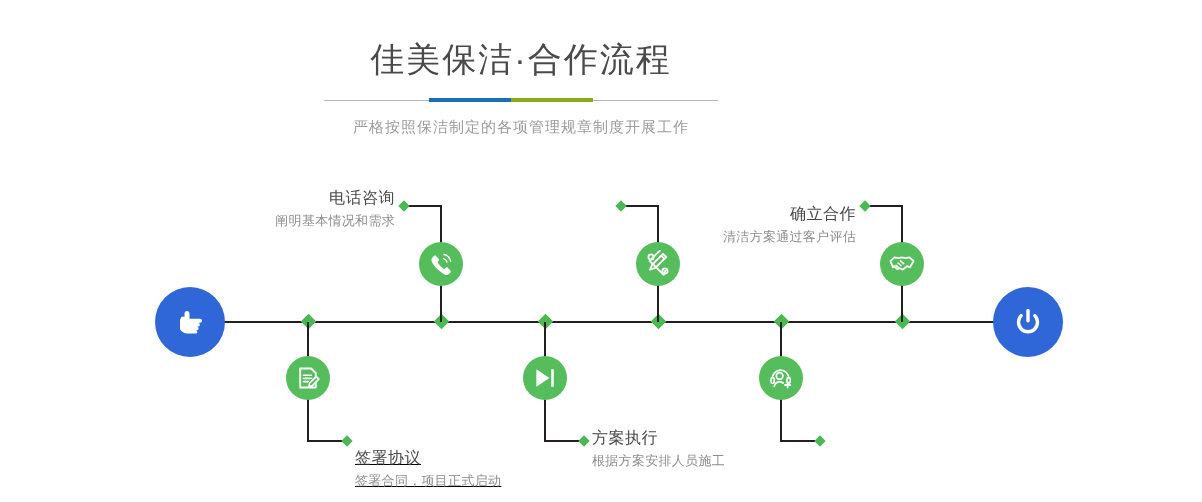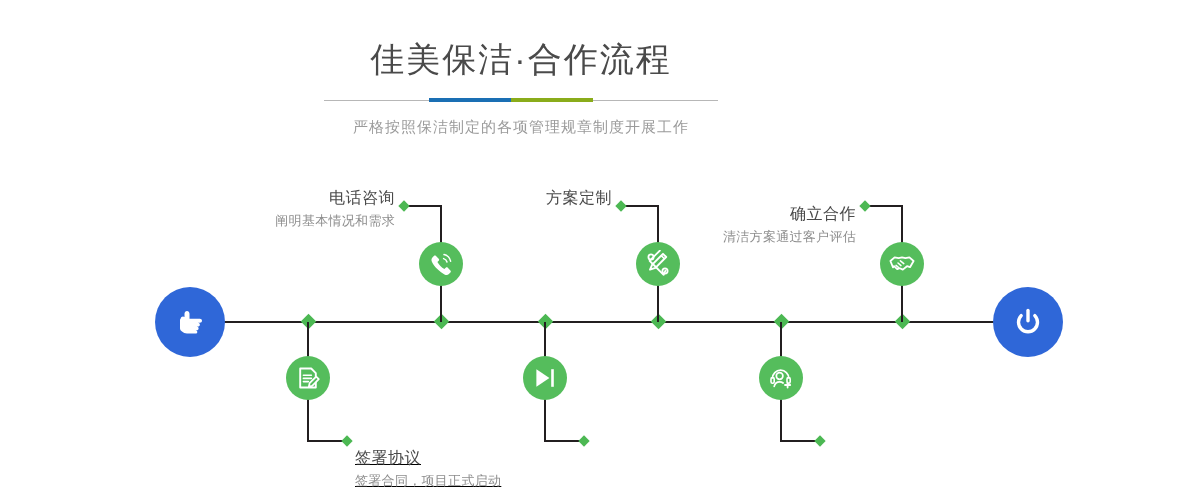--- a/index.html
+++ b/index.html
@@ -248,35 +248,38 @@
           <path fill="none" stroke="#ffffff" stroke-width="1.6" d="M17.2 5.6l3.2 3.2"></path>
           <path fill="none" stroke="#ffffff" stroke-width="1.8" stroke-linejoin="round" d="M21.8 19.8l-2.2 5.0L8.8 14.0 5.6 10.8 16.4 0"></path>
           <circle cx="7.0" cy="7.0" r="2.6" fill="none" stroke="#ffffff" stroke-width="1.8"></circle>
           <circle cx="21.0" cy="21.0" r="2.6" fill="none" stroke="#ffffff" stroke-width="1.8"></circle>
         </svg>
       </span>
     </div>
     <div class="leader" style="left:622px; top:205px; width:37px;"></div>
     <div class="tip" style="left:617px; top:202px;"></div>
     <div class="label-block above" style="left:432px; top:188px; width:180px;">
-      <div class="ttl">方案定制</div>
     </div>
 
     <div class="diamond" style="left:540px; top:316px;"></div>
     <div class="stem" style="left:544px; top:322px; height:119px;"></div>
     <div class="node-icon" style="left:523px; top:356px;">
       <span>
         <svg width="28" height="28" viewBox="0 0 28 28">
           <path fill="#ffffff" d="M5.4 5.2L18.4 14 5.4 22.8z"></path>
           <rect x="20.2" y="5.2" width="2.6" height="17.6" fill="#ffffff"></rect>
         </svg>
       </span>
     </div>
     <div class="leader" style="left:544px; top:440px; width:39px;"></div>
     <div class="tip" style="left:580px; top:437px;"></div>
+    <div class="label-block below" style="left:592px; top:428px;">
+      <div class="ttl">方案执行</div>
+      <div class="desc">根据方案安排人员施工</div>
+    </div>
 
     <div class="diamond" style="left:897px; top:316px;"></div>
     <div class="stem" style="left:901px; top:206px; height:116px;"></div>
     <div class="node-icon" style="left:880px; top:242px;">
       <span>
         <svg width="28" height="28" viewBox="0 0 28 28">
           <path fill="none" stroke="#ffffff" stroke-width="1.8" stroke-linejoin="round" d="M2.4 11.0l4.2-3.6 4.0 0.8 3.4-0.8 3.4 0.8 4.0-0.8 4.2 3.6-3.6 6.2-3.0-1.0-4.2 3.4-3.0-1.4-2.6 1.0-3.2-3.0-1.0 1.2z"></path>
           <path fill="none" stroke="#ffffff" stroke-width="1.5" stroke-linecap="round" d="M10.0 13.0l3.0 2.6M12.4 10.8l3.4 2.8M8.0 15.4l2.4 2.0"></path>
         </svg>
       </span>

